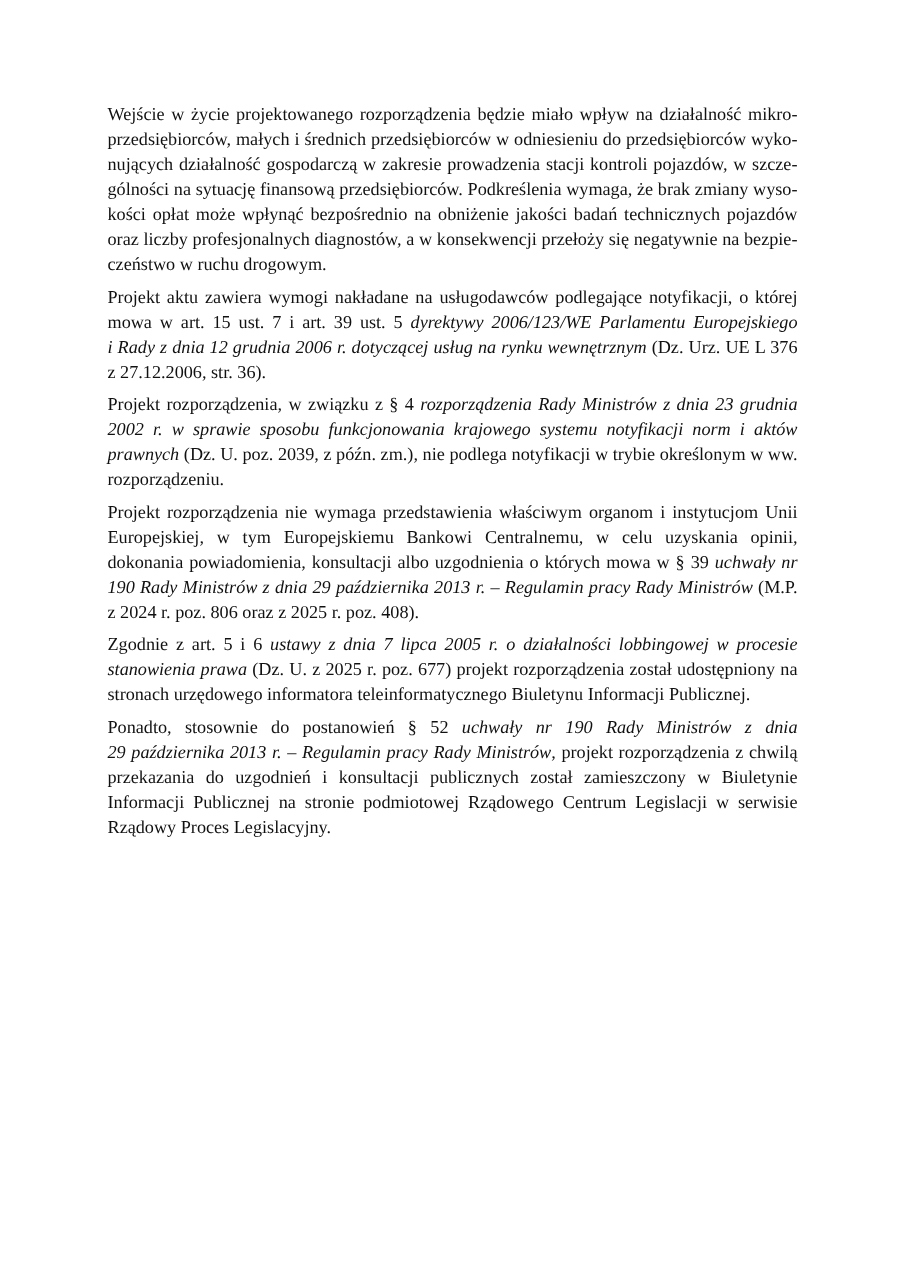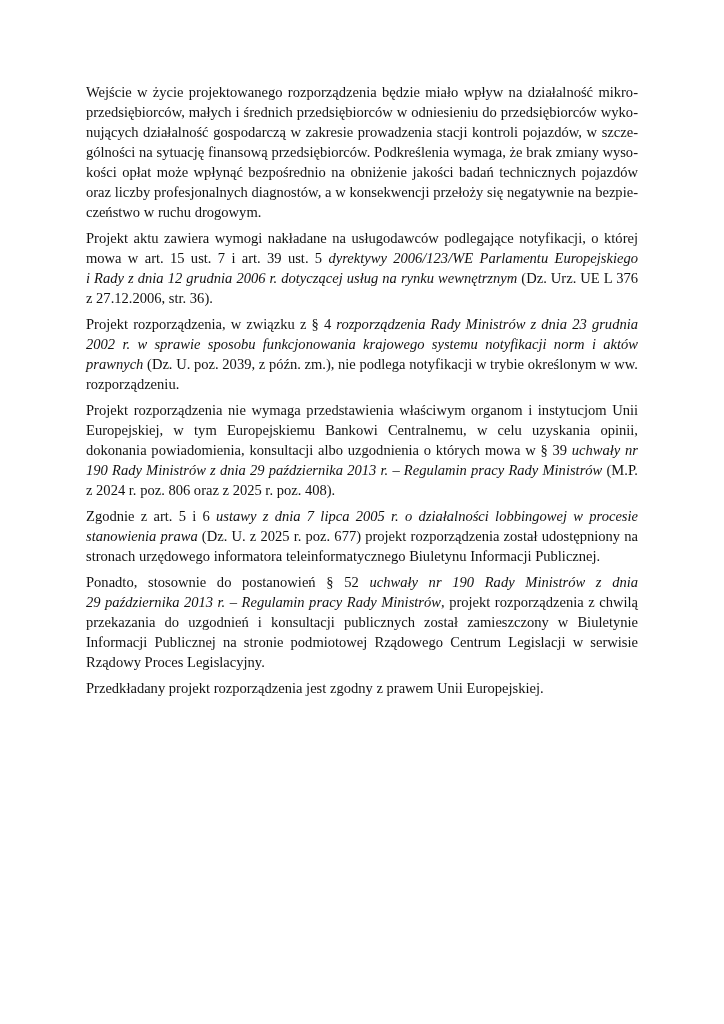--- a/index.html
+++ b/index.html
@@ -44,15 +44,14 @@
 <body>
 
 <main class="page">
   <section class="doc-body" style="color: rgb(17, 17, 17);">
       <p class="para"><span>Wejście w&nbsp;życie projektowanego rozporządzenia będzie miało wpływ na działalność mikro­przedsiębiorców, małych i&nbsp;średnich przedsiębiorców w&nbsp;odniesieniu do przedsiębiorców wyko­nujących działalność gospodarczą w&nbsp;zakresie prowadzenia stacji kontroli pojazdów, w&nbsp;szcze­gólności na sytuację finansową przedsiębiorców. Podkreślenia wymaga, że brak zmiany wyso­kości opłat może wpłynąć bezpośrednio na obniżenie jakości badań technicznych pojazdów oraz liczby profesjonalnych diagnostów, a&nbsp;w&nbsp;konsekwencji przełoży się negatywnie na bezpie­czeństwo w&nbsp;ruchu drogowym.</span></p>
       <p class="para"><span>Projekt aktu zawiera wymogi nakładane na usługodawców podlegające notyfikacji, o&nbsp;której mowa w&nbsp;art. 15 ust. 7 i&nbsp;art. 39 ust. 5 </span><em>dyrektywy 2006/123/WE Parlamentu Europejskiego i&nbsp;Rady z&nbsp;dnia 12&nbsp;grudnia 2006&nbsp;r. dotyczącej usług na rynku wewnętrznym</em><span> (Dz. Urz. UE L 376 z&nbsp;27.12.2006, str. 36).</span></p>
       <p class="para"><span>Projekt rozporządzenia, w&nbsp;związku z&nbsp;§&nbsp;4 </span><em>rozporządzenia Rady Ministrów z&nbsp;dnia 23&nbsp;grudnia 2002&nbsp;r. w&nbsp;sprawie sposobu funkcjonowania krajowego systemu notyfikacji norm i&nbsp;aktów prawnych</em><span> (Dz. U. poz. 2039, z&nbsp;późn. zm.), nie podlega notyfikacji w&nbsp;trybie określonym w&nbsp;ww. rozporządzeniu.</span></p>
       <p class="para"><span>Projekt rozporządzenia nie wymaga przedstawienia właściwym organom i&nbsp;instytucjom Unii Europejskiej, w&nbsp;tym Europejskiemu Bankowi Centralnemu, w&nbsp;celu uzyskania opinii, dokonania powiadomienia, konsultacji albo uzgodnienia o&nbsp;których mowa w&nbsp;§&nbsp;39 </span><em>uchwały nr 190 Rady Ministrów z&nbsp;dnia 29&nbsp;października 2013&nbsp;r. – Regulamin pracy Rady Ministrów</em><span> (M.P. z&nbsp;2024&nbsp;r. poz. 806 oraz z&nbsp;2025&nbsp;r. poz. 408).</span></p>
       <p class="para"><span>Zgodnie z&nbsp;art. 5 i&nbsp;6 </span><em>ustawy z&nbsp;dnia 7&nbsp;lipca 2005&nbsp;r. o&nbsp;działalności lobbingowej w&nbsp;procesie stanowienia prawa</em><span> (Dz. U. z&nbsp;2025&nbsp;r. poz. 677) projekt rozporządzenia został udostępniony na stronach urzędowego informatora teleinformatycznego Biuletynu Informacji Publicznej.</span></p>
       <p class="para"><span>Ponadto, stosownie do postanowień §&nbsp;52 </span><em>uchwały nr 190 Rady Ministrów z&nbsp;dnia 29&nbsp;października 2013&nbsp;r. – Regulamin pracy Rady Ministrów</em><span>, projekt rozporządzenia z&nbsp;chwilą przekazania do uzgodnień i&nbsp;konsultacji publicznych został zamieszczony w&nbsp;Biuletynie Informacji Publicznej na stronie podmiotowej Rządowego Centrum Legislacji w&nbsp;serwisie Rządowy Proces Legislacyjny.</span></p>
-      <p class="para"><span>Przedkładany projekt rozporządzenia jest zgodny z&nbsp;prawem Unii Europejskiej.</span></p>
     </section>
 </main>
 
 </body></html>

